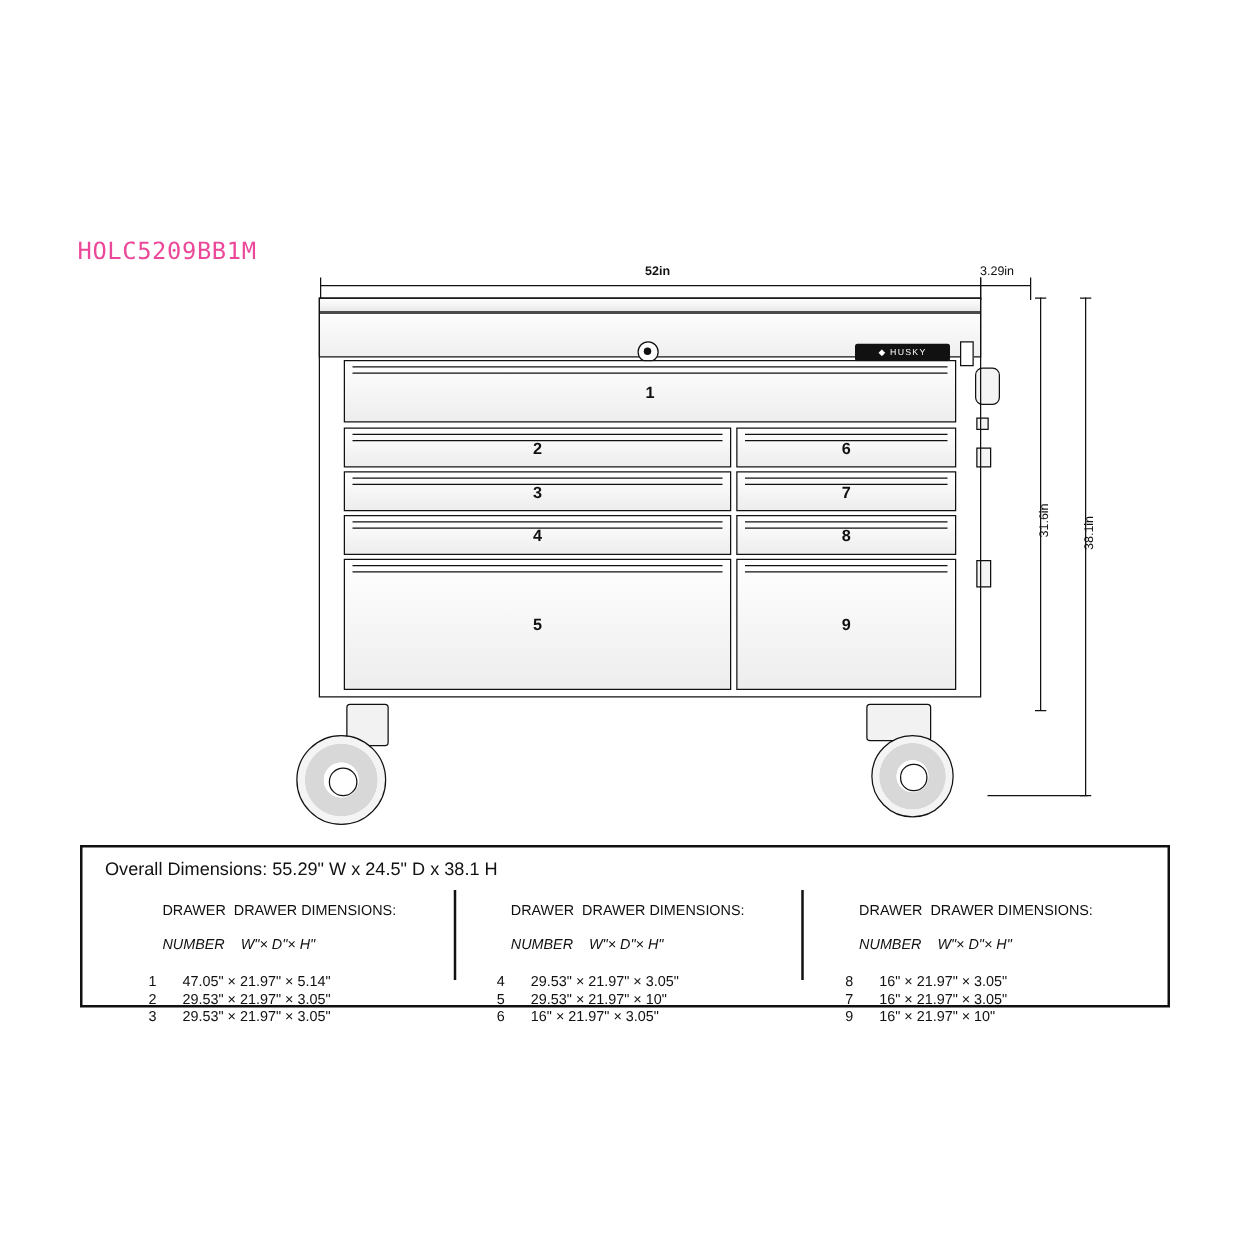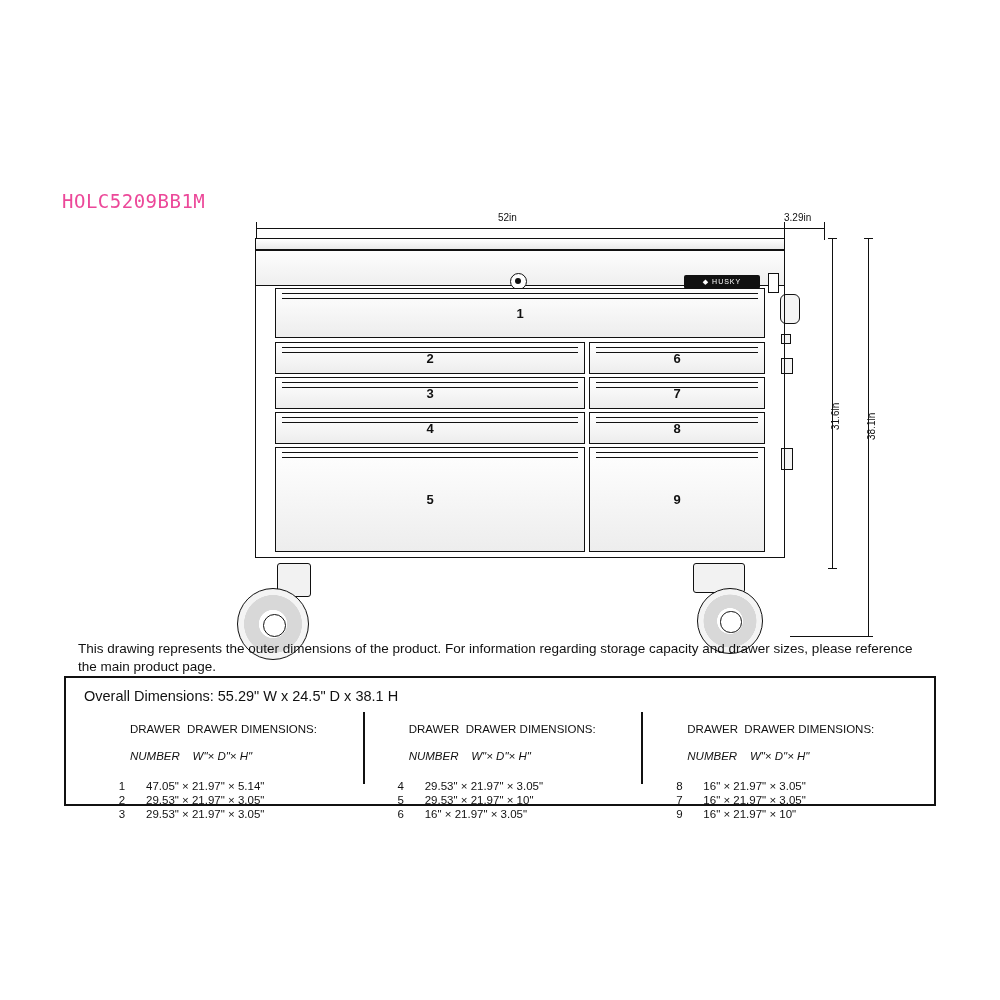--- a/index.html
+++ b/index.html
@@ -255,21 +255,21 @@
 </head>
 <body>
 
 <div class="page">
 
   <div id="model-title">HOLC5209BB1M</div>
 
   <div class="dimline v-line" style="left:256px; top:222px; height:20px;"></div>
   <div class="dimline v-line" style="left:784px; top:222px; height:18px;"></div>
   <div class="dimline h-line" style="left:256px; top:228px; width:528px;"></div>
-  <div class="dim-label" style="left:498px; top:212px;">52in</div>
+  <div class="dim-label" style="left:516px; top:212px;font-weight:bold;">52in</div>
 
   <div class="dimline v-line" style="left:784px; top:222px; height:18px;"></div>
   <div class="dimline v-line" style="left:824px; top:222px; height:18px;"></div>
   <div class="dimline h-line" style="left:784px; top:228px; width:40px;"></div>
   <div class="dim-label" style="left:784px; top:212px;">3.29in</div>
 
   <div class="dimline v-line" style="left:832px; top:238px; height:330px;"></div>
   <div class="tick-h" style="left:828px; top:238px;"></div>
   <div class="tick-h" style="left:828px; top:568px;"></div>
   <div class="dim-label vertical" style="left:830px; top:430px;">31.6in</div>
@@ -334,21 +334,20 @@
       <span>8</span>
     </div>
     <div class="drawer" style="left:334px; top:209px; width:176px; height:105px;">
       <span class="pull"></span>
       <span>9</span>
     </div>
 
     <div class="outline" style="left:0; top:0; width:530px; height:320px; background:none;"></div>
   </div>
 
-  <div id="note">This drawing represents the outer dimensions of the product. For information regarding storage capacity and drawer sizes, please reference the main product page.</div>
 
   <div id="spec-box">
     <div id="overall-dims">Overall Dimensions: 55.29" W x 24.5" D x 38.1 H</div>
     <div class="cols">
 
       <div class="col">
         <div class="col-head">
           <span>DRAWER  DRAWER DIMENSIONS:</span><br>
           <em>NUMBER    W"× D"× H"</em>
         </div>

